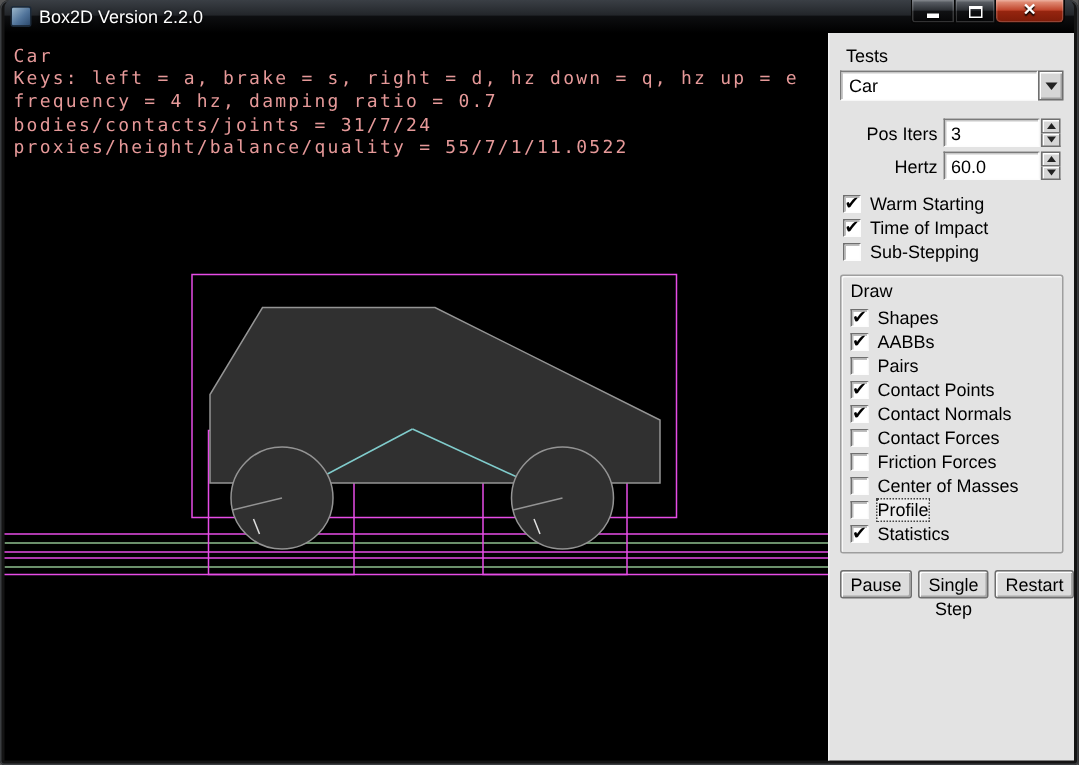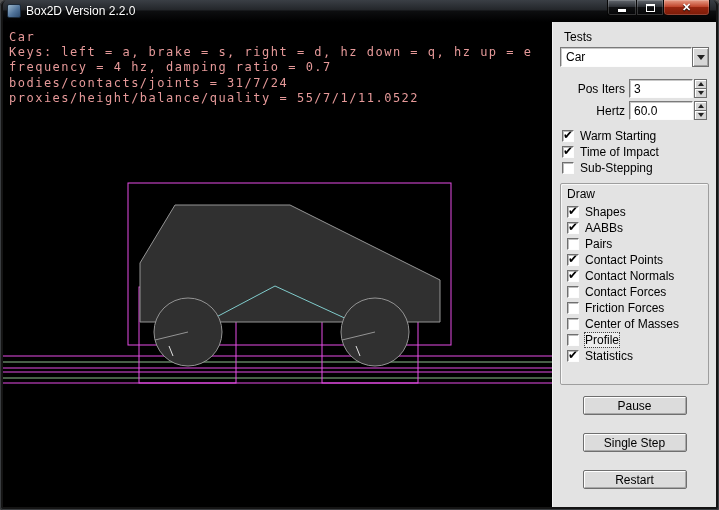--- a/index.html
+++ b/index.html
@@ -133,25 +133,25 @@
     font-size:12px; color:#000;
   }
   .cb-label { white-space:nowrap; }
   .cb-label.focus { outline:1px dotted #444; background:#ededed; }
 
   .groupbox {
     margin:8px 0 0 0;
     border:1px solid #9e9e9e;
     border-radius:2px;
     box-shadow: inset 1px 1px 0 #f8f8f8;
-    padding:2px 4px 20px 4px;
+    padding:2px 4px 4px 4px;
   }
   .groupbox .lbl { margin:1px 0 3px 2px; }
 
-  .btn-stack { margin-top:11px; display:flex; flex-direction:column; align-items:center; gap:18px; }
+  .btn-stack { margin-top:11px; display:flex; flex-direction:row; align-items:center; gap:4px; }
   .glui-btn {
     width:104px; height:19px;
     background:#dcdcdc;
     border:1px solid #6f6f6f;
     border-radius:2px;
     box-shadow: inset 1px 1px 0 #fff, inset -1px -1px 0 #a8a8a8;
     font-family:"Liberation Sans", sans-serif; font-size:12px; color:#000;
     line-height:16px; text-align:center;
   }
 </style>

